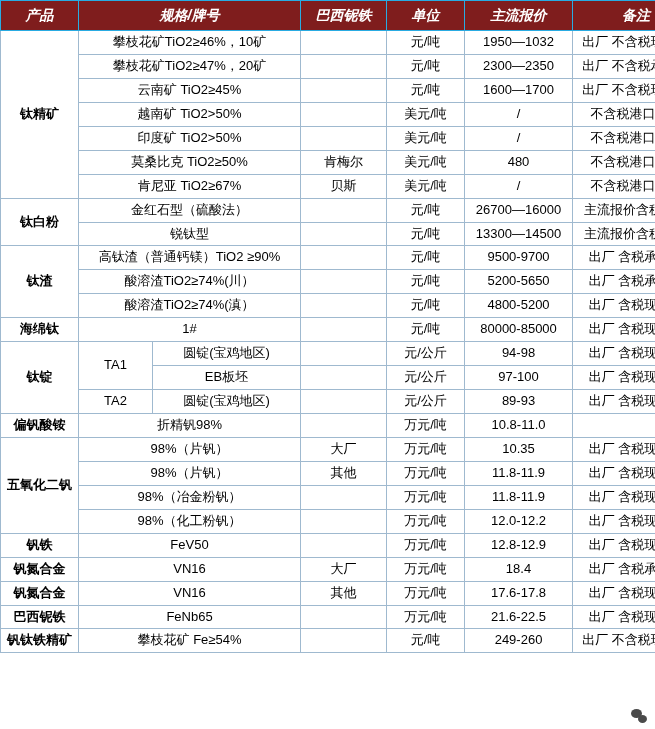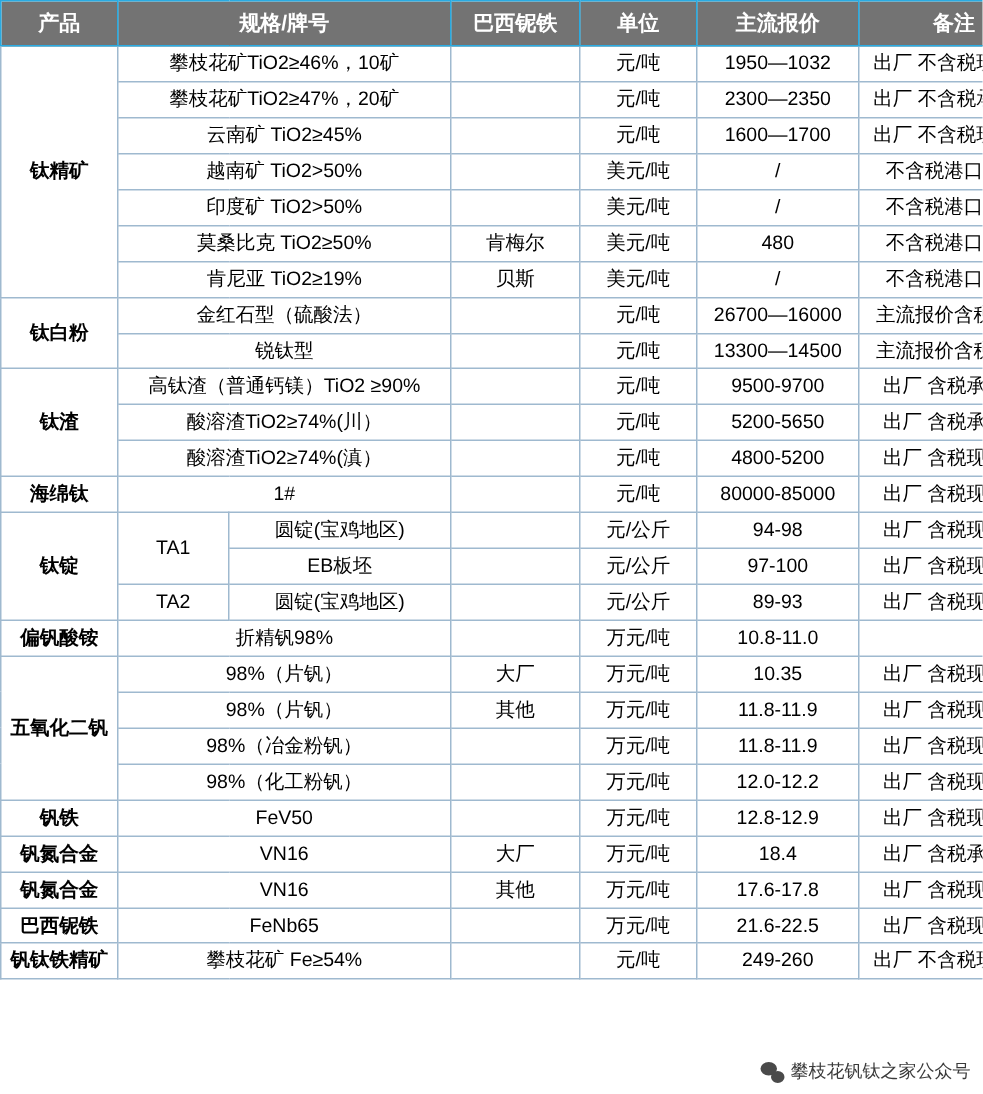--- a/index.html
+++ b/index.html
@@ -31,26 +31,27 @@
     font-size: 13px;
     text-align: center;
     vertical-align: middle;
     padding: 4px 3px;
     line-height: 1.15;
     height: 22px;
     box-sizing: border-box;
     word-break: break-all;
   }
   table.price-table thead th {
-    background: #737373;
+    background: #7f1d1d;
     color: #ffffff;
     font-weight: bold;
     font-size: 14px;
     border: 1px solid #29abe2;
     height: 30px;
+    font-style: italic;
   }
   td.left {
     text-align: left;
     padding-left: 6px;
   }
   td.group {
     font-weight: bold;
   }
   .col-product { width: 78px; }
   .col-spec1 { width: 74px; }
@@ -157,21 +158,21 @@
           <td>不含税港口交货</td>
         </tr>
         <tr>
           <td class="left" colspan="2">莫桑比克 TiO2≥50%</td>
           <td>肯梅尔</td>
           <td>美元/吨</td>
           <td>480</td>
           <td>不含税港口交货</td>
         </tr>
         <tr>
-          <td class="left" colspan="2">肯尼亚 TiO2≥19%</td>
+          <td class="left" colspan="2">肯尼亚 TiO2≥67%</td>
           <td>贝斯</td>
           <td>美元/吨</td>
           <td>/</td>
           <td>不含税港口交货</td>
         </tr>
         <tr>
           <td class="group" rowspan="2">钛白粉</td>
           <td class="left" colspan="2">金红石型（硫酸法）</td>
           <td></td>
           <td>元/吨</td>
@@ -318,16 +319,15 @@
         </tr>
       </tbody>
   </table>
 
   <div class="footer-strip">
     <div class="wechat-tag">
       <span class="wechat-icon">
         <span class="b1"></span>
           <span class="b2"></span>
       </span>
-      <span>攀枝花钒钛之家公众号</span>
     </div>
   </div>
 </div>
 
 </body></html>

